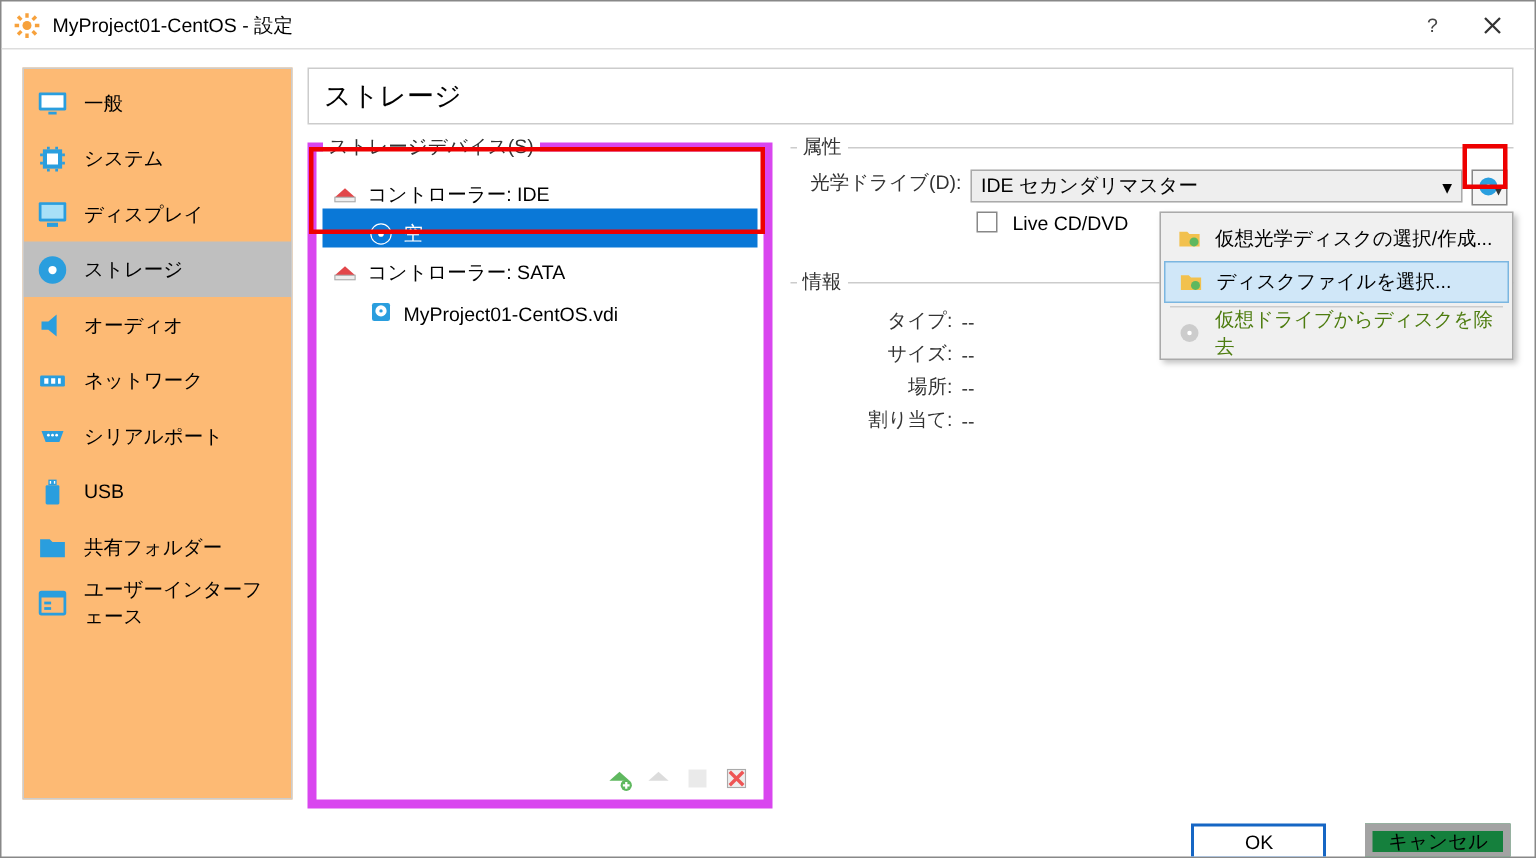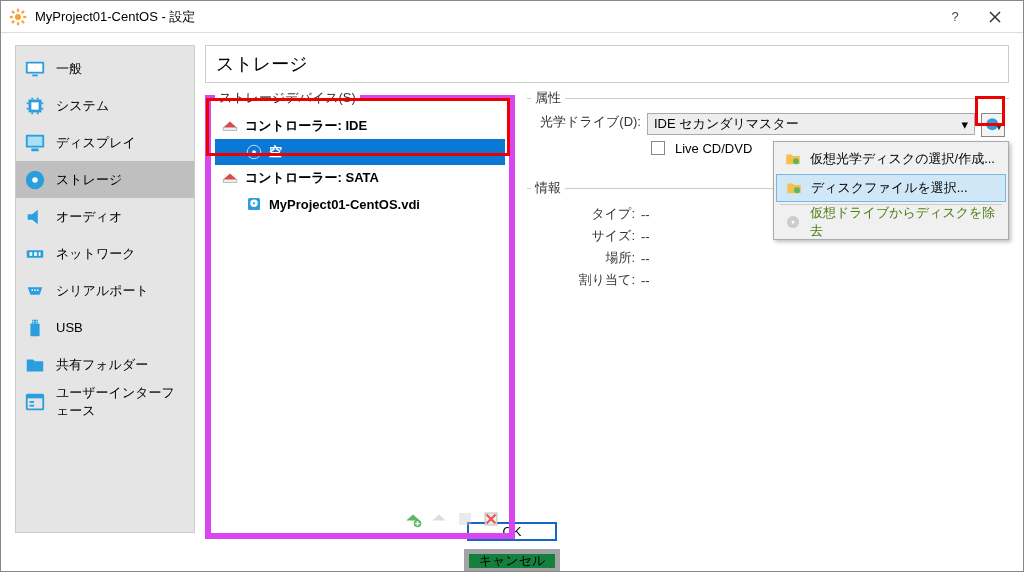--- a/index.html
+++ b/index.html
@@ -4,34 +4,34 @@
 <style>
 * { box-sizing: border-box; font-family: "Meiryo", "MS PGothic", sans-serif; font-size: 13px; }
 body { margin: 0; background: #fff; width: 1024px; height: 572px; overflow: hidden; border: 1px solid #888; }
 
 .titlebar { height: 32px; display: flex; align-items: center; padding: 0 8px; border-bottom: 1px solid #ddd; }
 .titlebar .gear { width: 18px; height: 18px; margin-right: 8px; display:inline-flex; align-items:center; justify-content:center; }
 .titlebar .spacer { flex: 1; }
 .titlebar .winbtn { width: 40px; height: 32px; display: inline-flex; align-items: center; justify-content: center; color:#444; }
 
 .main { display: flex; height: 500px; padding: 12px 14px 0 14px; gap: 10px; }
-.sidebar { width: 180px; border: 1px solid #ccc; background:#e5e5e5; padding: 4px 0; }
+.sidebar { width: 180px; border: 1px solid #ccc; background:#fdba74; padding: 4px 0; }
 .sidebar-item { display: flex; align-items: center; height: 37px; padding: 0 8px; gap: 10px; cursor: default; }
 .sidebar-item.selected { background: #bfbfbf; }
 .sidebar-icon { width: 22px; height: 22px; display:inline-flex; align-items:center; justify-content:center; }
 
 .right { flex: 1; display: flex; flex-direction: column; }
 .header-box { border: 1px solid #ccc; padding: 6px 10px; font-size: 18px; margin-bottom: 6px; }
 .hsplit { display: flex; gap: 12px; flex: 1; }
 
 .storage-panel { width: 310px; position: relative; }
 fieldset { border: 6px solid #d946ef; margin: 0; padding: 6px 4px 4px 4px; }
 legend { padding: 0 4px; color:#333; }
 .tree { height: 392px; }
-.tree-row { display: flex; align-items: center; height: 26px; padding-left: 6px; gap: 6px; font-weight: bold; }
+.tree-row { display: flex; align-items: flex-end; height: 26px; padding-left: 6px; gap: 6px; }
 .tree-child { padding-left: 30px; }
 .tree-row.selected { background: #0a78d7; color: #fff; }
 .tree-icon { width: 18px; height: 18px; display:inline-flex; align-items:center; justify-content:center; }
 .red-box { position: absolute; top: 9px; left: 1px; width: 304px; height: 58px; border: 3px solid #e00; pointer-events:none; }
 .tree-toolbar { display:flex; gap:6px; justify-content:flex-end; padding: 4px 4px 0 0; }
 .tbtn { width:20px; height:20px; display:inline-flex; align-items:center; justify-content:center; }
 
 .attr-panel { flex:1; position: relative; }
 .attr-row { display:flex; align-items:flex-start; height:28px; gap:6px; }
 .attr-label { width: 110px; text-align:right; color:#333; }
@@ -44,21 +44,21 @@
 .info-label { width:110px; text-align:right; color:#333; padding-right:6px; }
 .info-val { color:#333; }
 
 .context-menu { position:absolute; top:36px; right:0; width:236px; background:#f0f0f0; border:1px solid #aaa; box-shadow:2px 2px 4px rgba(0,0,0,0.25); padding:2px; z-index:10;margin-top:16px; }
 .menu-item { display:flex; align-items:center; height:30px; padding:0 8px; gap:8px; }
 .menu-item.hover { background:#d0e7f8; border:1px solid #7bb6e0; height:28px; }
 .menu-item.disabled { color:#4d7c0f; }
 .menu-sep { height:1px; background:#ccc; margin:2px 4px; }
 .menu-icon { width:18px; height:18px; display:inline-flex; align-items:center; justify-content:center; }
 
-.footer { height:40px; display:flex; align-items:center; justify-content:flex-end; gap:8px; padding:0 16px;flex-direction:column; }
+.footer { height:40px; display:flex; align-items:flex-end; justify-content:flex-end; gap:26px; padding:0 16px; }
 .btn { height:24px; min-width:90px; border:5px solid #a3a3a3; background:#15803d; display:inline-flex; align-items:center; justify-content:center; padding:0 10px; }
 .btn.primary { border:2px solid #1666c4; background:#fff; }
 </style>
 </head>
 <body>
 
 <div class="titlebar">
   <span class="gear">
     <svg viewBox="0 0 24 24" width="18" height="18">
         <circle cx="12" cy="12" r="4" fill="#f7a13b"></circle>

